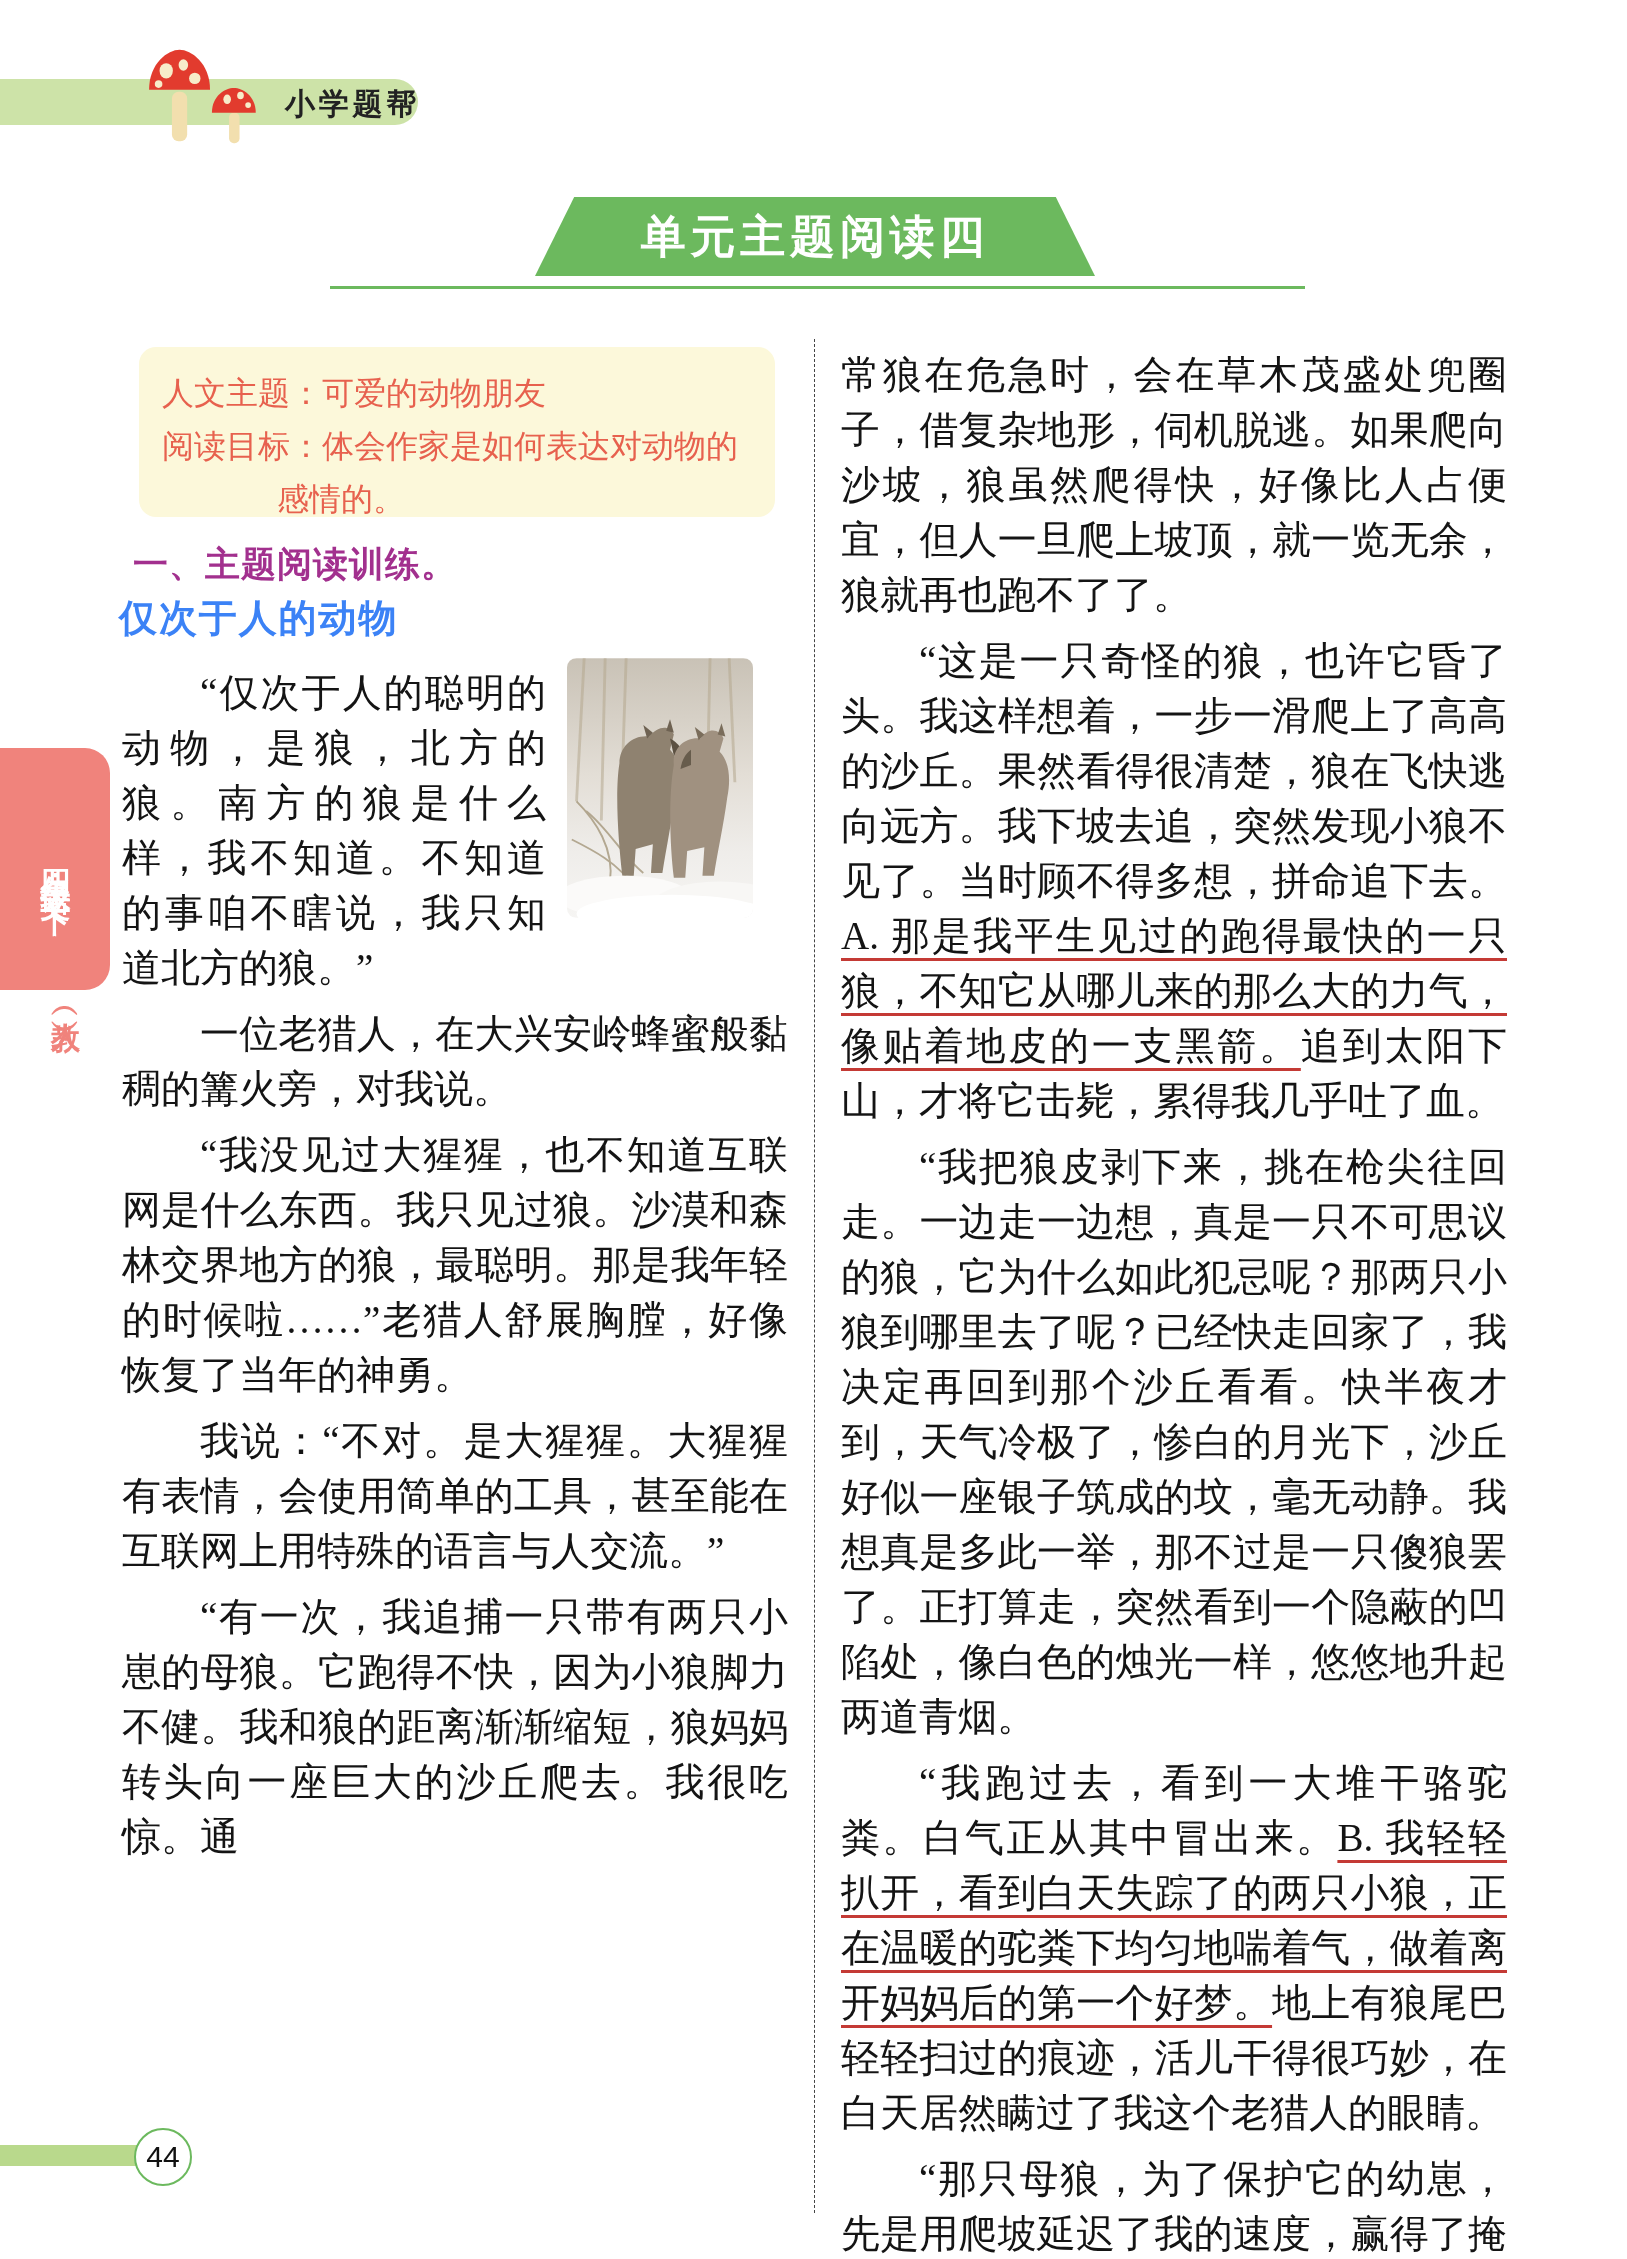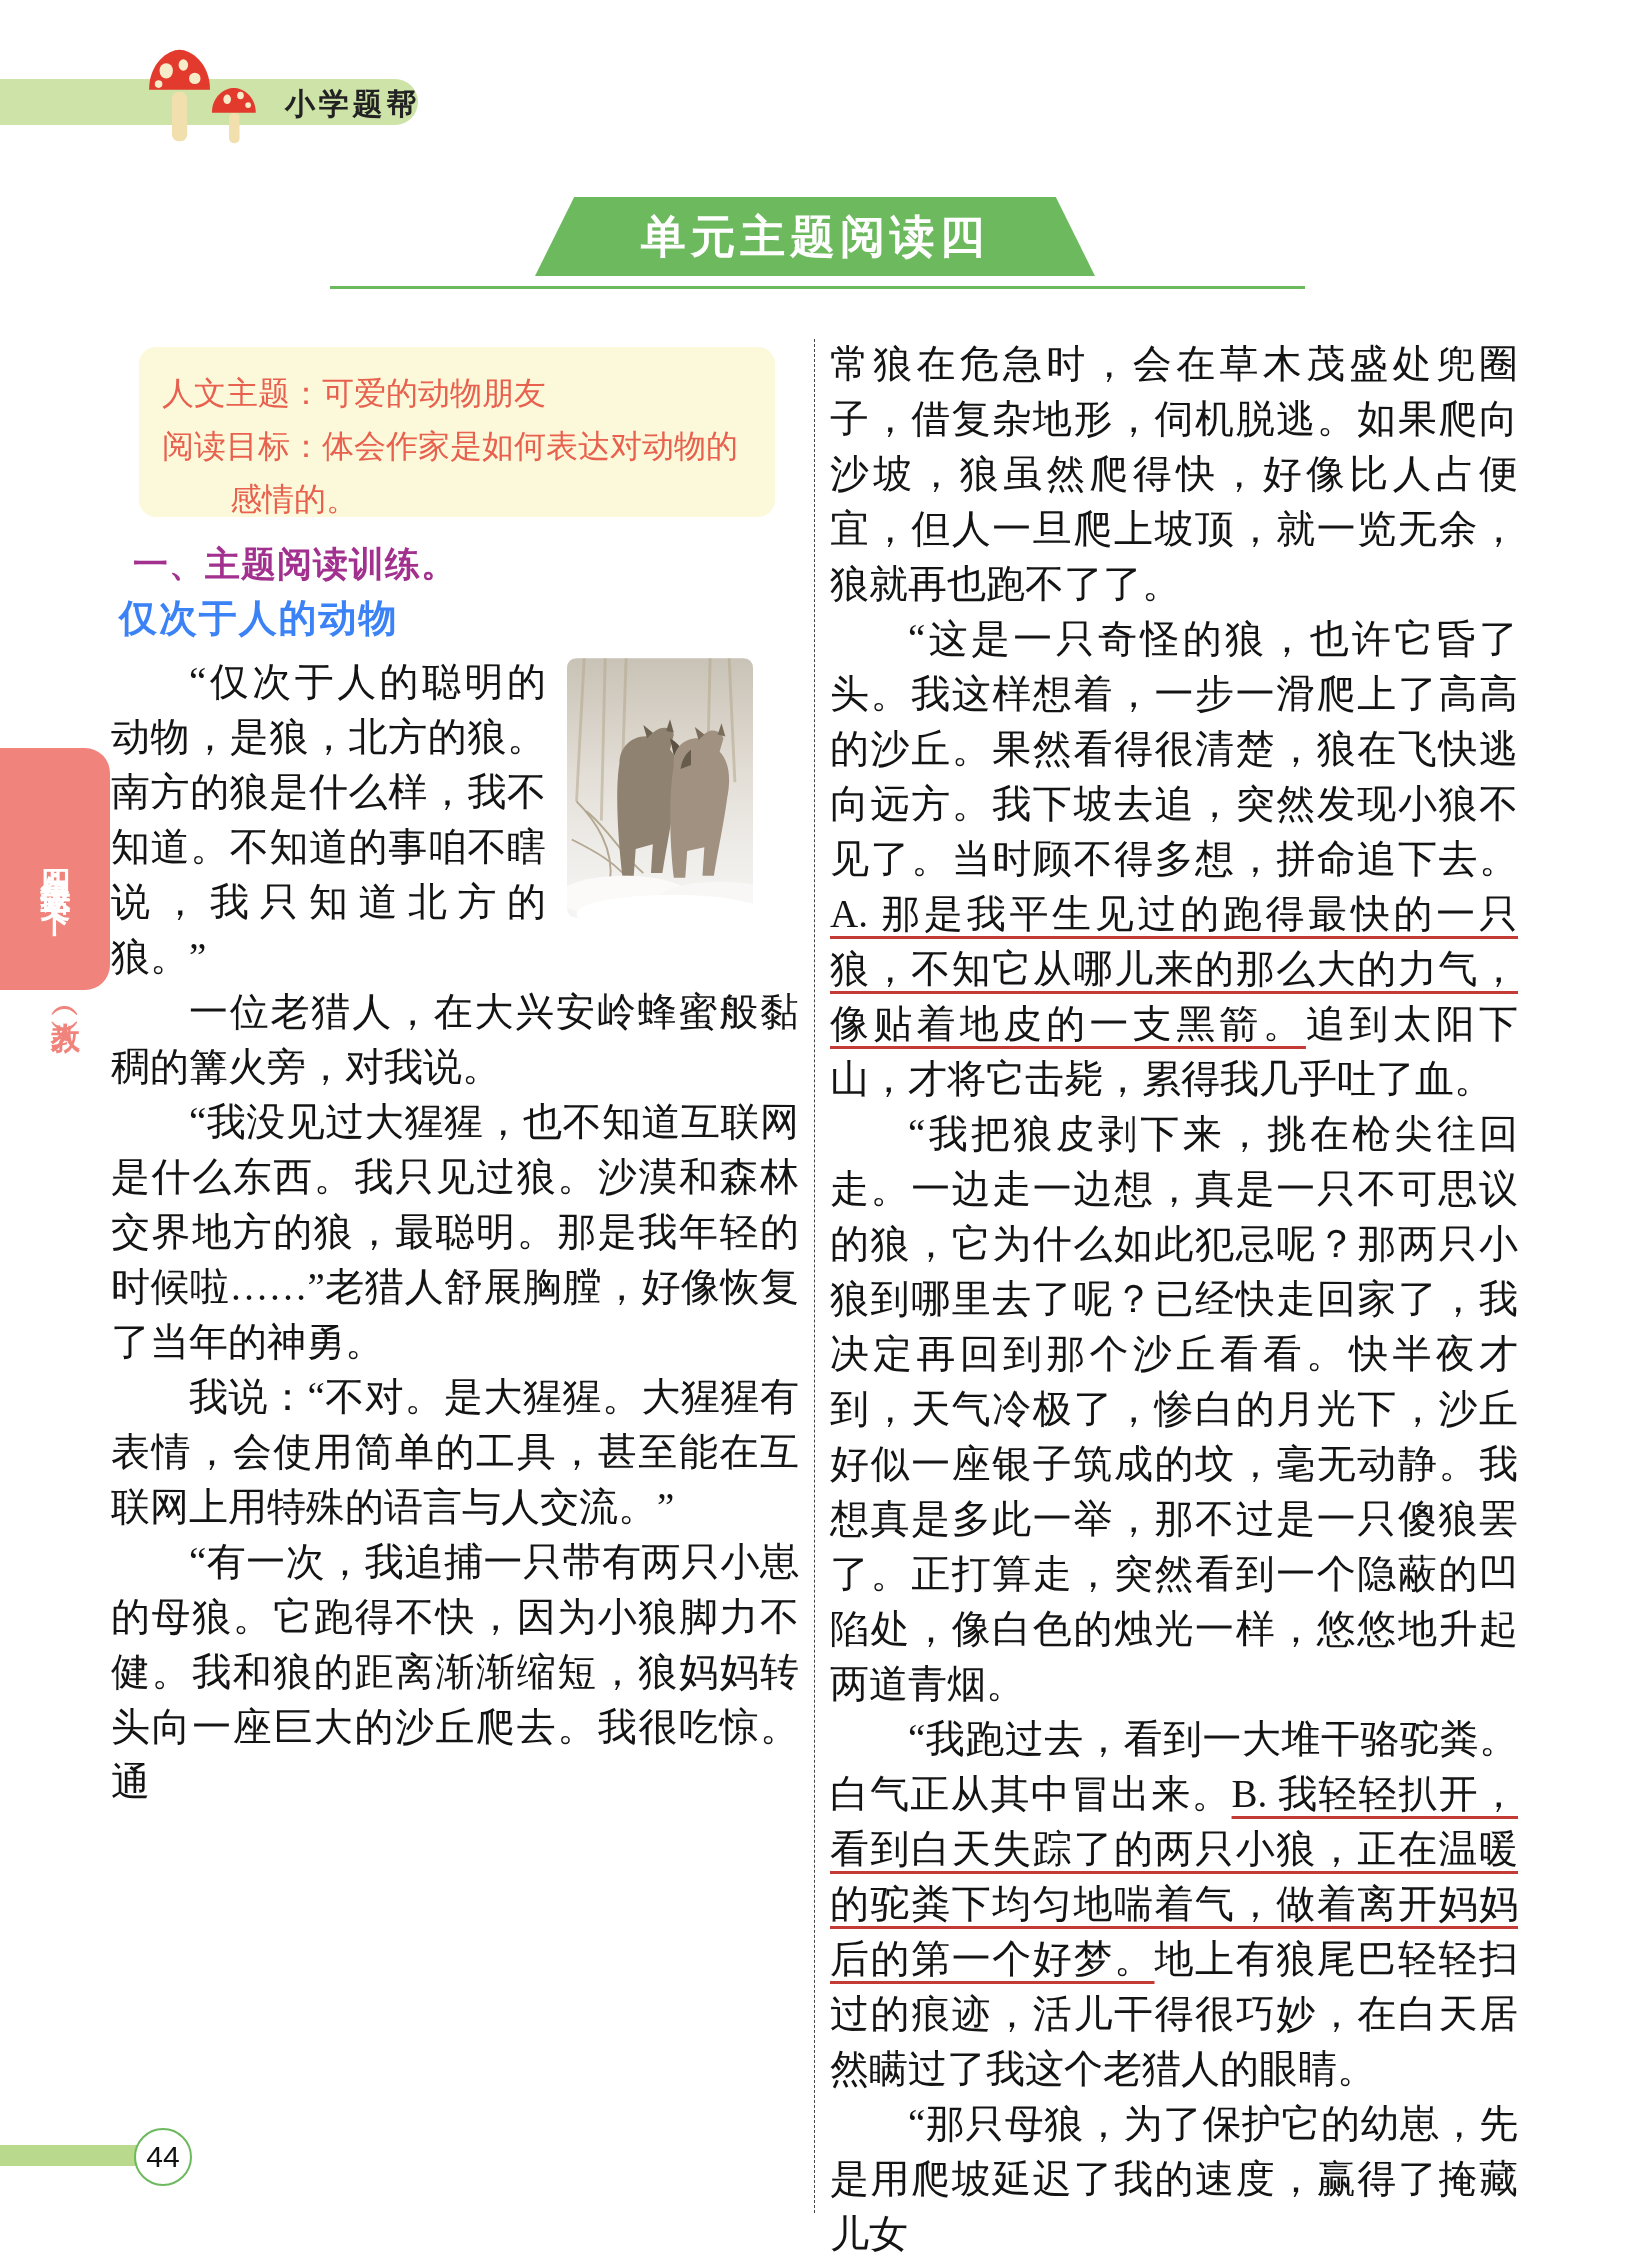--- a/index.html
+++ b/index.html
@@ -36,40 +36,40 @@
   }
   
   .info-box{
     position:absolute;left:139px;top:347px;width:636px;height:170px;
     background:var(--yellow_box_bg,#fcf8da);border-radius:17px;
     box-sizing:border-box;padding:20px 19px 0 23px;
     font-family:Liberation Sans, sans-serif;
     font-size:32px;line-height:53px;color:var(--box_text,#e7614e);
   }
   .info-box .row{white-space:nowrap;}
-  .info-box .wrap-indent{margin-left:68px;}
+  .info-box .wrap-indent{margin-left:115px;}
   
   .section-heading{
     position:absolute;left:133px;top:541px;
     font-family:"Liberation Sans",sans-serif;font-weight:bold;
     font-size:35px;color:var(--purple_heading,#a2308e);letter-spacing:1px;
   }
   .article-title{
     position:absolute;left:119px;top:593px;width:688px;text-align:left;
     font-weight:bold;font-size:38px;color:#3b82f6;letter-spacing:1.9px;
   }
   
   .col{
     position:absolute;width:688px;
     font-size:39px;line-height:55px;text-align:justify;
     color:var(--text,#141414);
   }
   #left-col{left:111px;top:654px;height:1529px;}
   #right-col{left:830px;top:336px;height:1888px;}
-  .col p{margin:0;}
+  .col p{margin:11px;}
   .col p.indent{text-indent:2em;}
   .ul-red{
     text-decoration:underline;
     text-decoration-color:var(--underline_red,#c43a35);
     text-decoration-thickness:2.9px;
     text-underline-offset:8.6px;
   }
   .divider{
     position:absolute;left:814px;top:339px;height:1874px;width:0;
     border-left:1.9px dashed #444;

